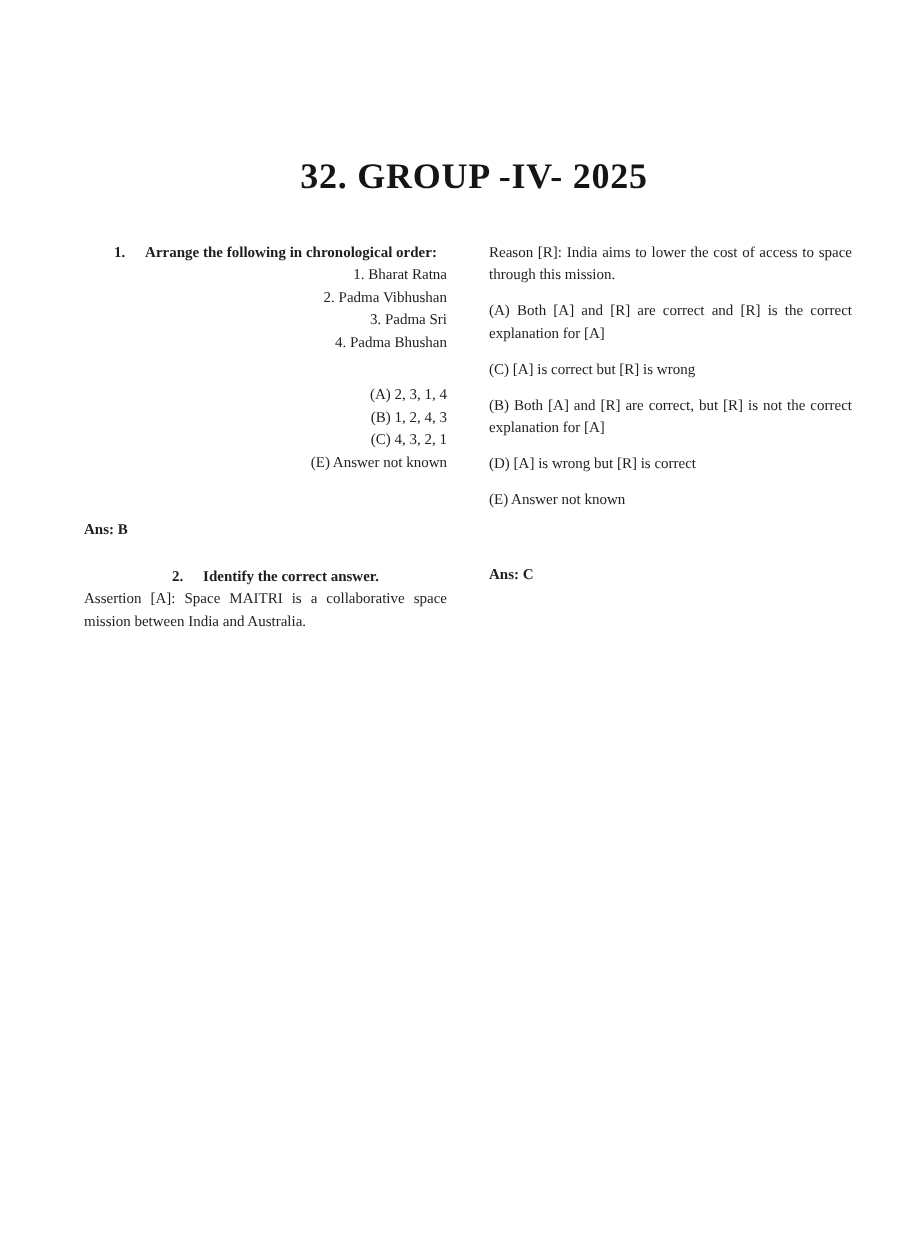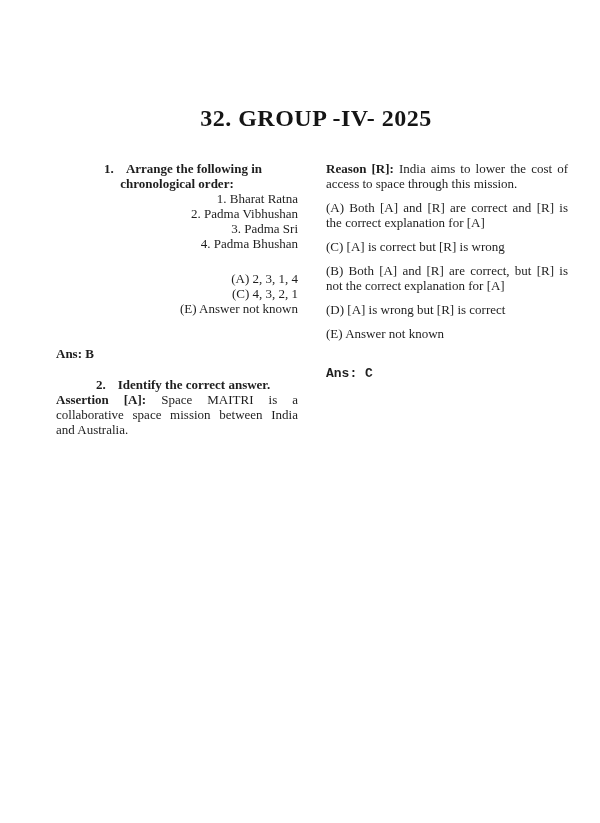--- a/index.html
+++ b/index.html
@@ -32,21 +32,21 @@
     transform: translateX(16px);
     color: #151515;
   }
   .columns {
     display: flex;
     gap: 28px;
     margin: 28px 0 0 56px;
   }
   .col {
     width: 242px;
-    font-size: 13px;
+    font-size: 10px;
     line-height: 15px;
   }
   .justify {
     text-align: justify;
   }
   p {
     margin: 0;
     padding: 0;
   }
   .q-heading {
@@ -71,25 +71,24 @@
     margin-top: 30px;
   }
   .q2-heading {
     margin-top: 16px;
   }
   .r-option {
     margin-top: 9px;
   }
   .answer-right {
     font-weight: bold;
-    margin-top: 25px;
-    font-family: Liberation Mono, monospace;
+    margin-top: 35px;
   }
   b.inline-label {
-    font-weight: bold;
+    font-weight: normal;
     margin-top: 37px;
   }
 </style>
 </head>
 <body>
 
 <div class="page">
 
   <h1 class="doc-title">32. GROUP -IV- 2025</h1>
 
@@ -101,20 +100,21 @@
 
       <div class="list-block">
         <div>1. Bharat Ratna</div>
         <div>2. Padma Vibhushan</div>
         <div>3. Padma Sri</div>
         <div>4. Padma Bhushan</div>
       </div>
 
       <div class="options-block">
         <div>(A) 2, 3, 1, 4</div>
+        <div>(B) 1, 2, 4, 3</div>
         <div>(C) 4, 3, 2, 1</div>
         <div>(E) Answer not known</div>
       </div>
 
       <p class="answer">Ans: B</p>
 
       <p class="q-heading q2-heading"><span class="qnum">2.</span><span>Identify the correct answer.</span></p>
 
       <p class="justify"><b class="inline-label">Assertion [A]:</b> <span>Space MAITRI is a collaborative space mission between India and Australia.</span></p>
 

